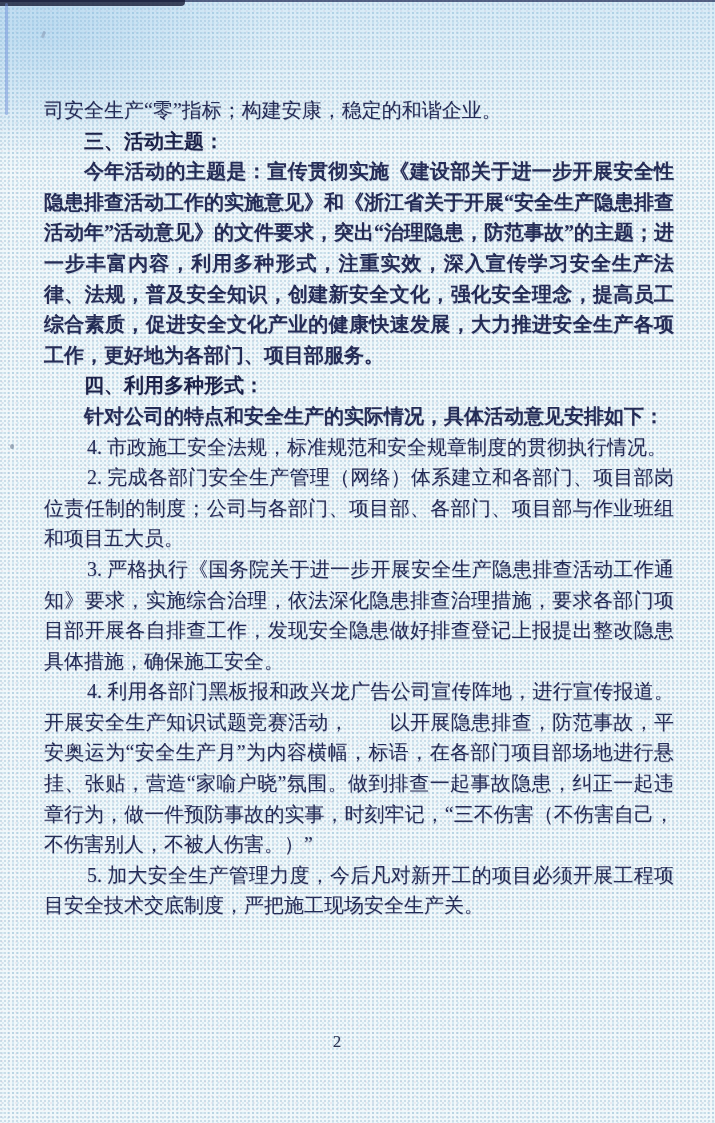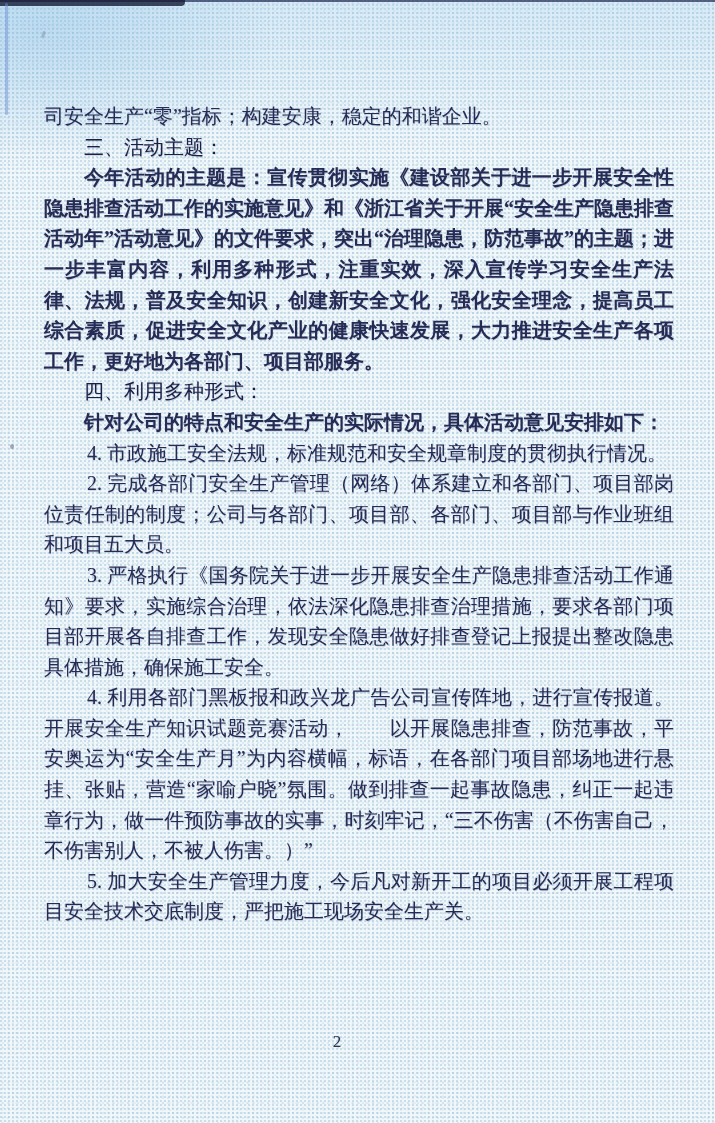--- a/index.html
+++ b/index.html
@@ -27,32 +27,32 @@
     background:radial-gradient(ellipse at 15% 18%, rgba(120,180,225,.30), transparent 70%);
   }
   .artifact{position:absolute;pointer-events:none;}
   .top-line{left:0;top:0;right:0;height:2px;background:#2b345e;opacity:.75;}
   .top-left{left:0;top:0;width:185px;height:6px;background:#171c36;opacity:.8;border-radius:0 0 4px 0;}
   .streak{left:5px;top:3px;width:3px;height:112px;background:#6f8fd8;opacity:.5;border-radius:2px;filter:blur(.4px);}
   .speck1{left:10px;top:444px;width:4px;height:5px;background:#5b6b85;opacity:.55;border-radius:50%;}
   .speck2{left:42px;top:31px;width:3px;height:7px;background:#7c8aa4;opacity:.45;transform:rotate(22deg);border-radius:2px;}
   .speck3{left:536px;top:576px;width:3px;height:3px;background:#6b7a92;opacity:.4;border-radius:50%;}
   .doc{
-    position:absolute;left:44px;top:101px;width:630px;
+    position:absolute;left:44px;top:95px;width:630px;
     color:#242c56;
     font-size:20px;line-height:30.6px;
     text-align:justify;
     text-justify:inter-ideograph;
     text-shadow:.5px .5px 0 rgba(90,110,160,.22), -.5px 0 0 rgba(160,70,90,.10);
   }
   .doc p{margin:0;padding:0;}
   .doc p.para{text-indent:2em;font-weight:bold;}
   .doc p.continuation{text-indent:0;}
   .doc p.item{text-indent:2.15em;}
-  .doc p.heading{text-indent:2em;font-weight:400;color:#1a2148;}
+  .doc p.heading{text-indent:2em;font-weight:700;color:#1a2148;}
   .pagenum{
     position:absolute;left:327px;top:1032px;width:20px;
     color:#2a3150;font-size:17px;line-height:20px;text-align:center;
     text-shadow:.4px .4px 0 rgba(90,110,160,.25);
   }
 </style>
 </head>
 <body>
 
 <div class="sheet">

